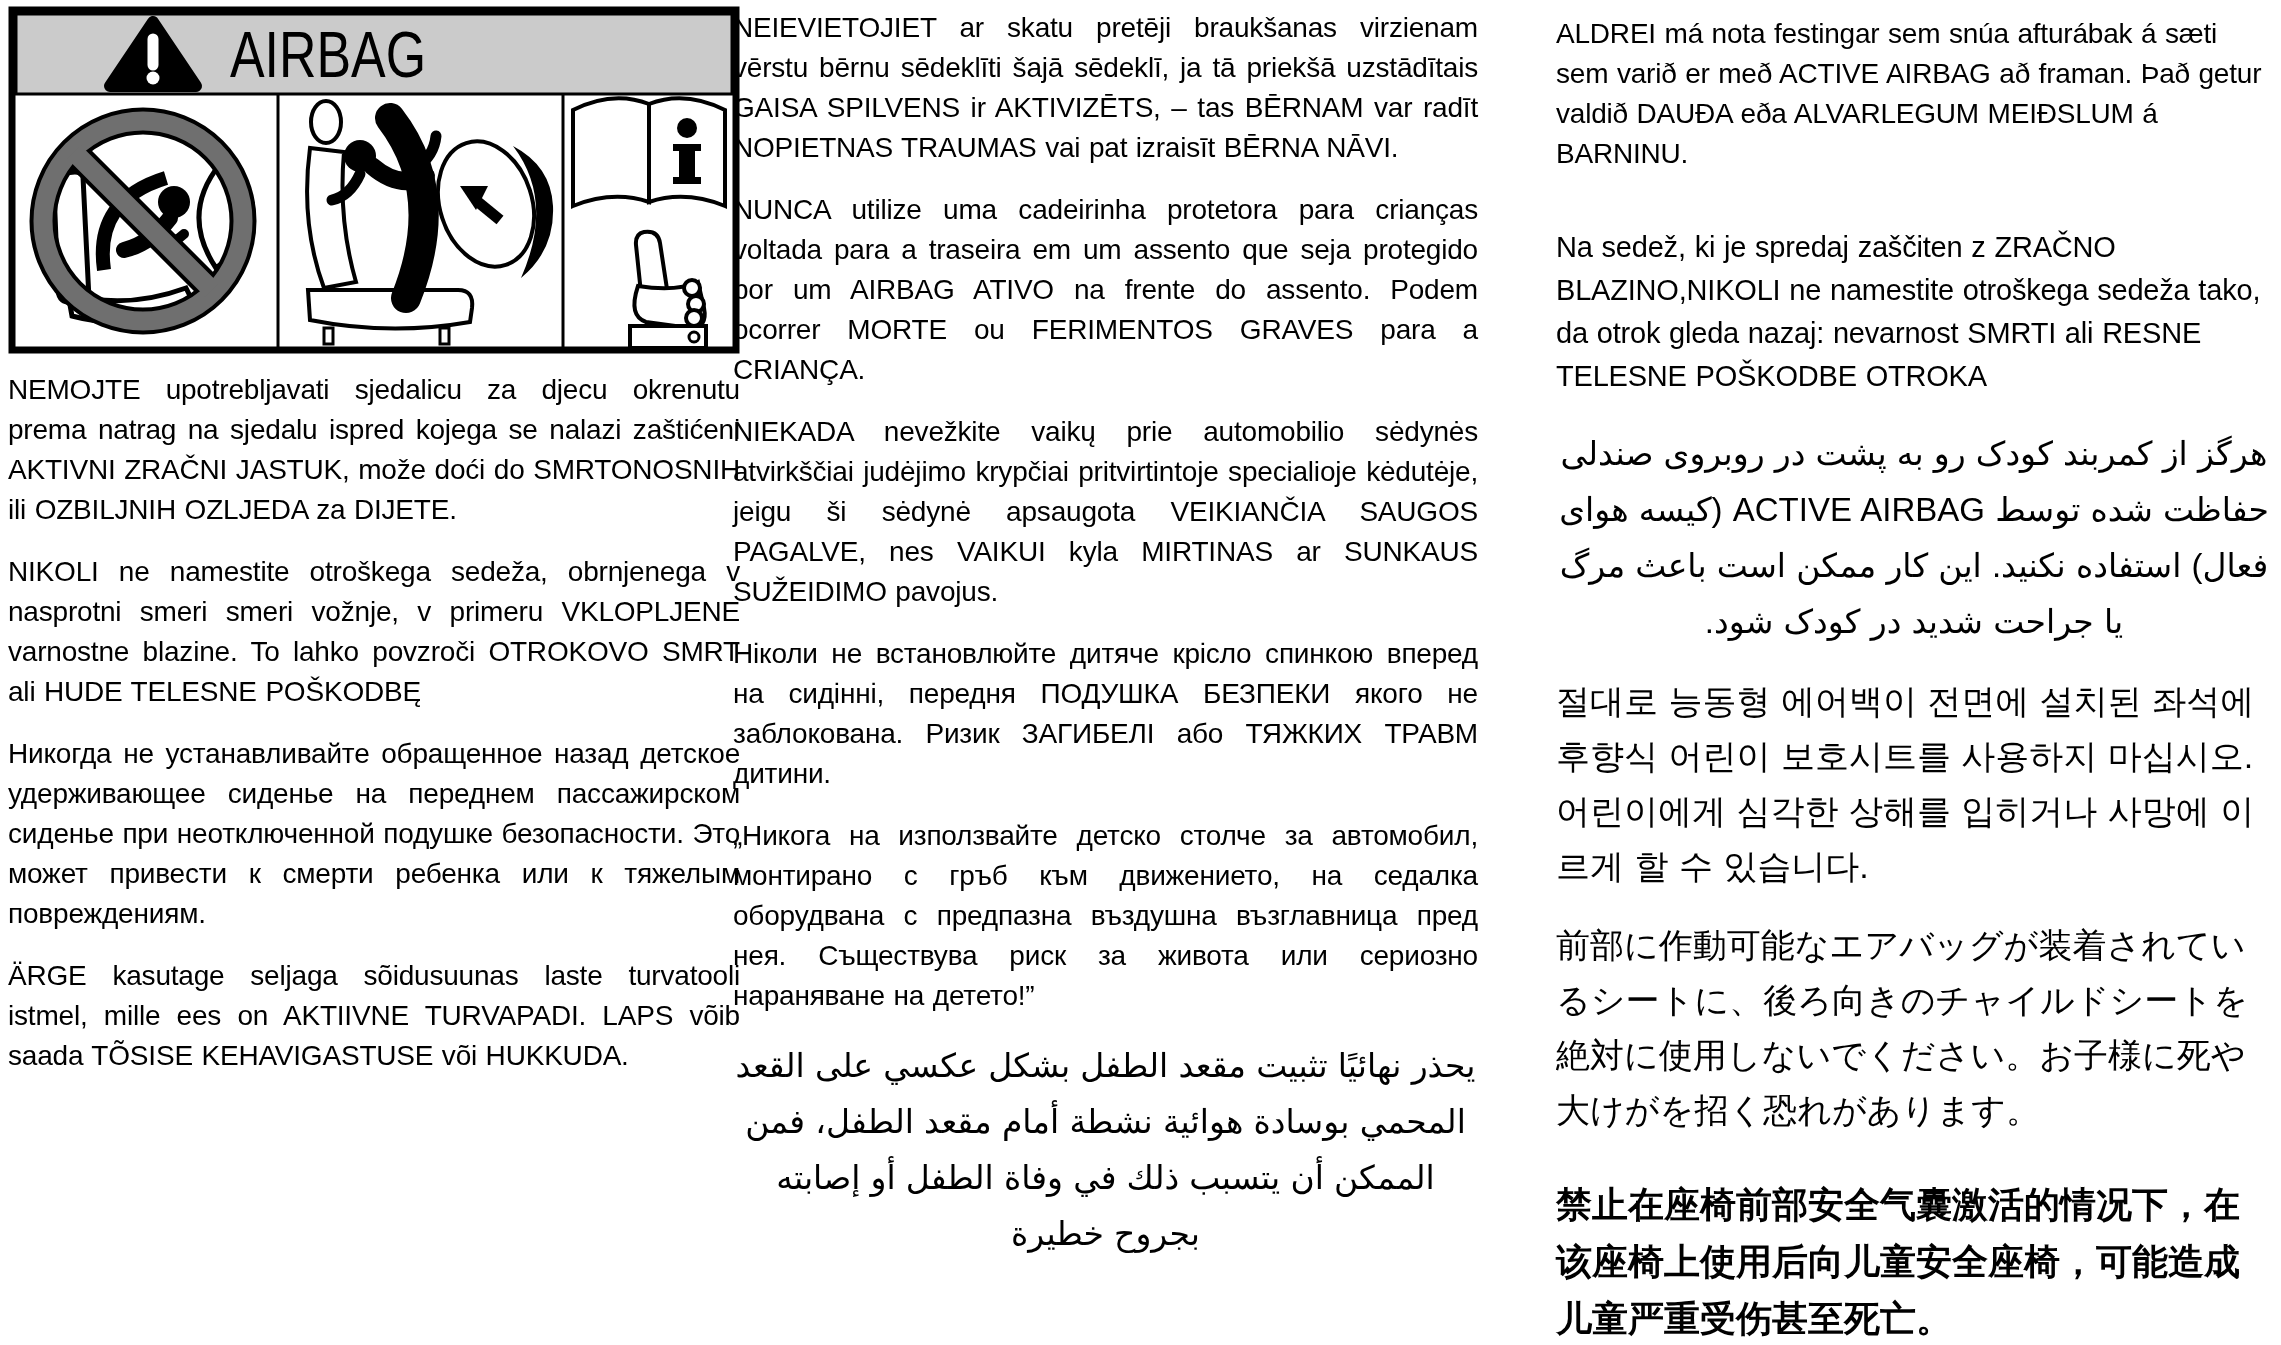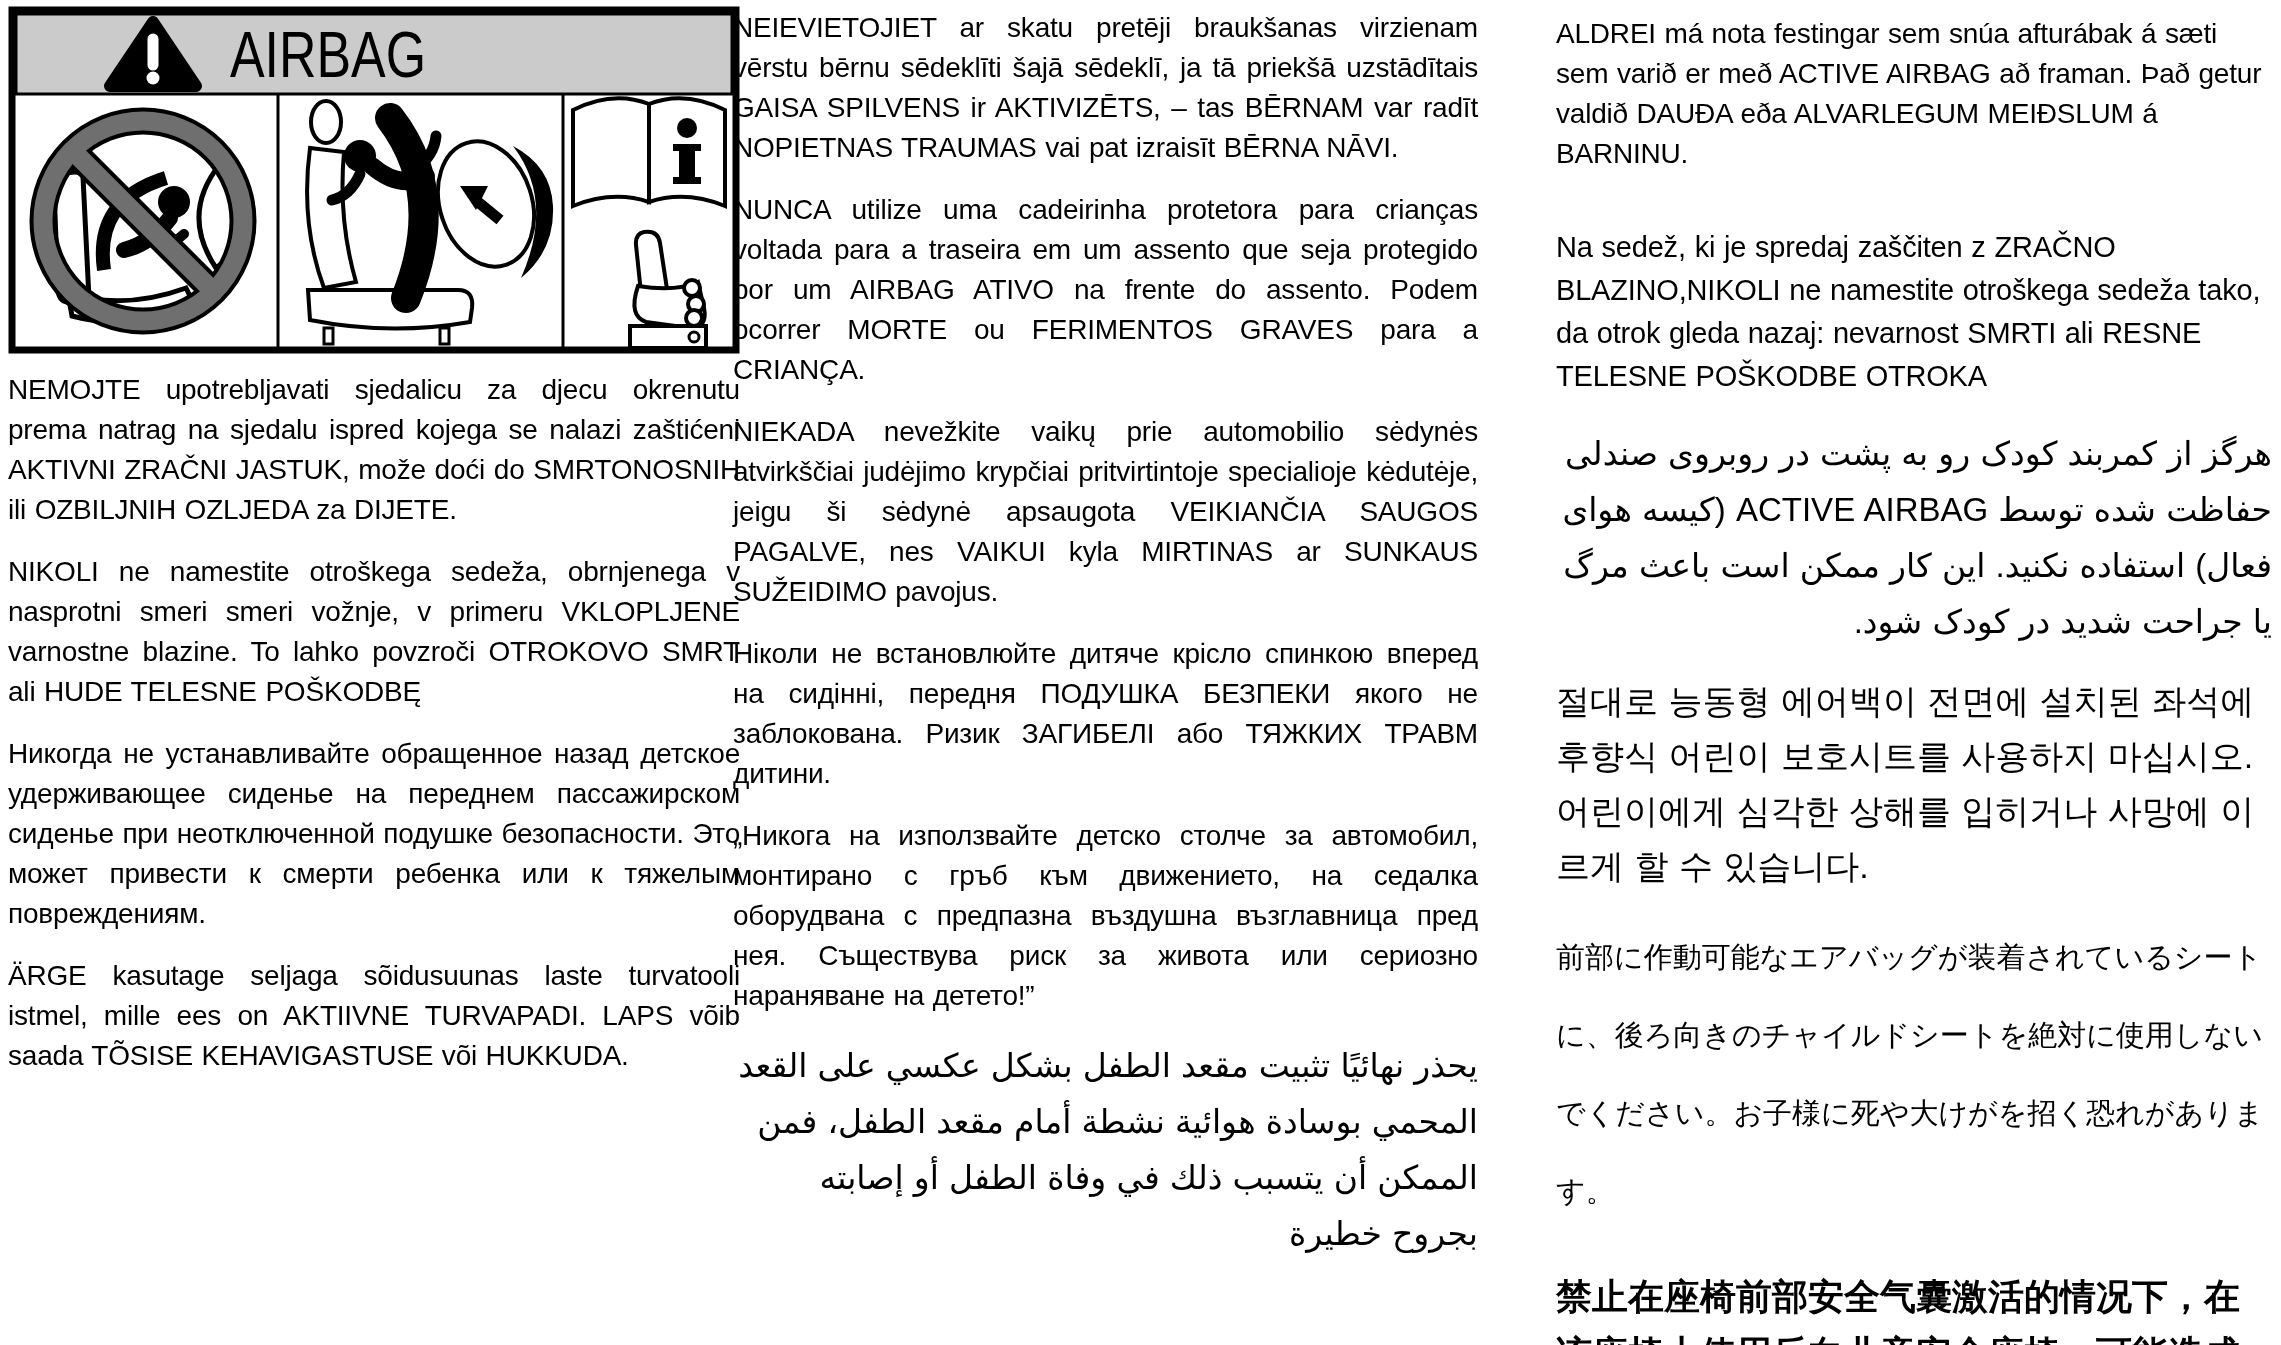--- a/index.html
+++ b/index.html
@@ -17,27 +17,27 @@
   .pictogram{display:block;margin:6px 0 16px 0;}
 
   .para{
     font-size:28px;line-height:40px;
     text-align:justify;text-justify:inter-word;
     margin:0 0 22px 0;
     letter-spacing:-0.2px;
     word-spacing:1px;
   }
   .p-left{text-align:left;}
-  .p-rtl{direction:rtl;text-align:right;font-size:33px;line-height:56px;letter-spacing:0;}
+  .p-rtl{direction:rtl;text-align:center;font-size:33px;line-height:56px;letter-spacing:0;}
   .p-ar{margin-top:16px;}
   .p-is{margin-bottom:52px;}
   .p-sl2{font-size:29px;line-height:43px;margin-bottom:28px;}
   .p-fa{margin-bottom:24px;}
   .p-ko{font-size:34px;line-height:55px;margin-bottom:24px;letter-spacing:0;}
-  .p-ja{font-size:29px;line-height:78px;margin-bottom:38px;letter-spacing:0;}
+  .p-ja{font-size:34px;line-height:55px;margin-bottom:38px;letter-spacing:0;}
   .p-zh{font-size:36px;line-height:57px;font-weight:700;letter-spacing:0;margin-bottom:0;}
 </style>
 </head>
 <body>
 
 <div class="col" id="col-left">
 
   <svg class="pictogram" width="732" height="348" viewBox="0 0 732 348" xmlns="http://www.w3.org/2000/svg">
     <rect x="4" y="4" width="724" height="340" fill="#ffffff" stroke="#000" stroke-width="7"></rect>
     <rect x="8" y="8" width="716" height="80" fill="#cbcbcb" stroke="#000" stroke-width="3"></rect>

